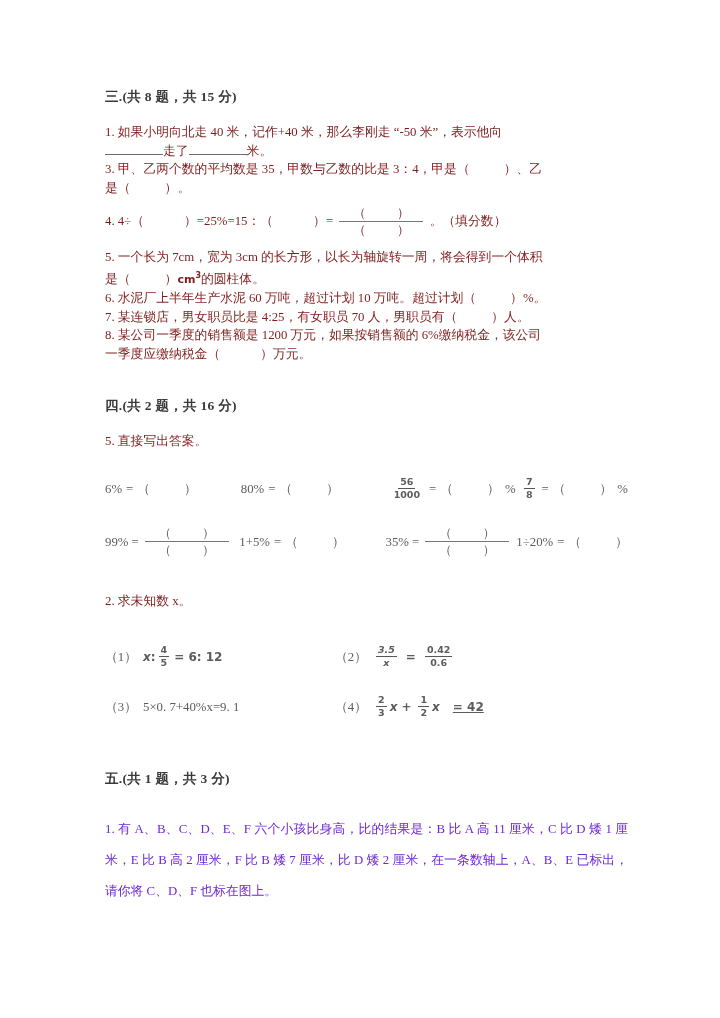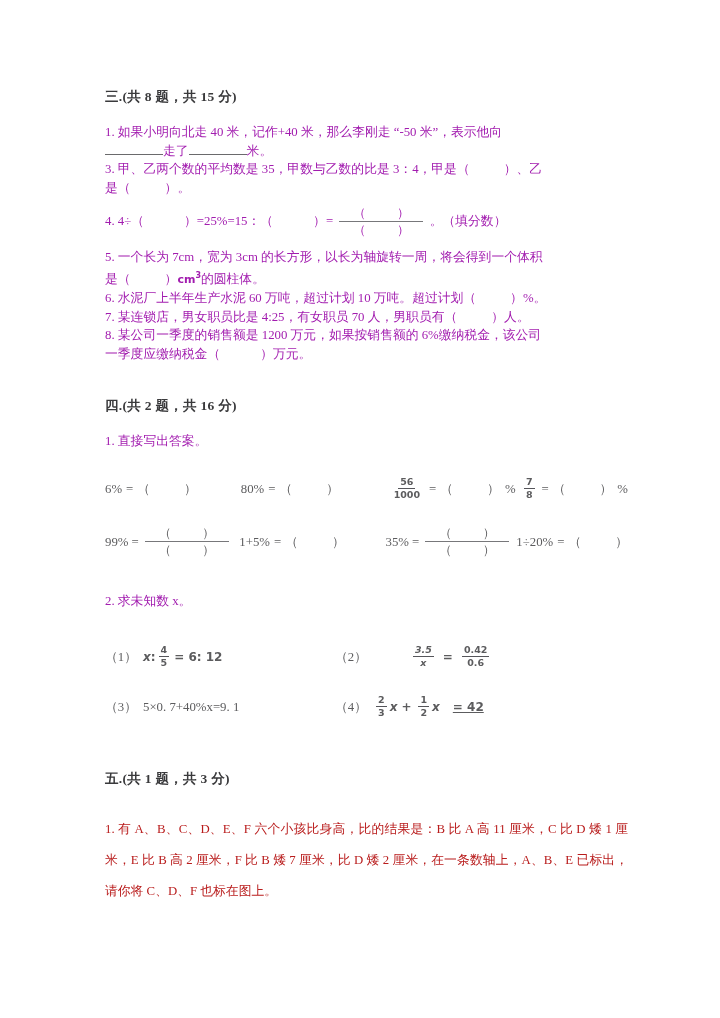--- a/index.html
+++ b/index.html
@@ -30,21 +30,21 @@
     font-size: 13.5px;
     color: #3a3a3c;
     letter-spacing: 0.3px;
     margin: 0;
   }
   .sec4-heading { margin-top: 0; }
 
   .q {
     font-size: 12.8px;
     line-height: 19px;
-    color: #a21caf;
+    color: #7f1d1d;
     margin: 0;
     text-align: justify;
   }
   .q-tight { line-height: 18.5px; }
 
   .blank-line {
     display: inline-block;
     border-bottom: 1px solid #6a6a6c;
     vertical-align: baseline;
   }
@@ -91,21 +91,21 @@
     font-weight: bold;
   }
   .nfrac .num, .nfrac .den {
     font-size: 9.5px;
     line-height: 11px;
     padding: 0 2px;
     white-space: nowrap;
   }
   .nfrac .num { border-bottom: 1.1px solid #55555a; padding-bottom: 0.5px; }
   .nfrac .den { padding-top: 0.5px; }
-  .nfrac.ital .den, .nfrac.ital .num { font-style: italic; margin-left: 37px; }
+  .nfrac.ital .den, .nfrac.ital .num { font-style: italic; }
 
   .mathvar {
     font-family: "DejaVu Sans", "Liberation Sans", sans-serif;
     font-weight: bold;
     font-style: italic;
     font-size: 12px;
   }
   .mathnum {
     font-family: "DejaVu Sans", "Liberation Sans", sans-serif;
     font-weight: bold;
@@ -150,21 +150,21 @@
     white-space: nowrap;
   }
   .eq-left  { width: 230px; }
   .eq-right { width: 250px; }
   .eq-label { margin-right: 6px; }
 
   
   .p-loose {
     font-size: 12.8px;
     line-height: 31px;
-    color: #b91c1c;
+    color: #6d28d9;
     margin: 0;
     text-align: justify;
   }
 </style>
 </head>
 <body>
 
 <div class="page">
 
   <h2 class="section-heading">三.(共 8 题，共 15 分)</h2>
@@ -212,21 +212,21 @@
     <span>8. 某公司一季度的销售额是 1200 万元，如果按销售额的 6%缴纳税金，该公司</span><br>
     <span>一季度应缴纳税金（</span><span class="paren-gap-lg"></span><span>）万元。</span>
   </p>
 
   <div class="gap-xl"></div>
 
   <h2 class="section-heading sec4-heading">四.(共 2 题，共 16 分)</h2>
 
   <div class="gap-m"></div>
 
-  <p class="q">1. 直接写出答案。</p>
+  <p class="q">5. 直接写出答案。</p>
 
   <div class="gap-l"></div>
 
   <div class="ansrow">
     <div class="cell c1">
       <span>6%</span>
       <span style="margin:0 4px;">=</span>
       <span>（</span>
         <span class="paren-gap"></span>
         <span>）</span>

